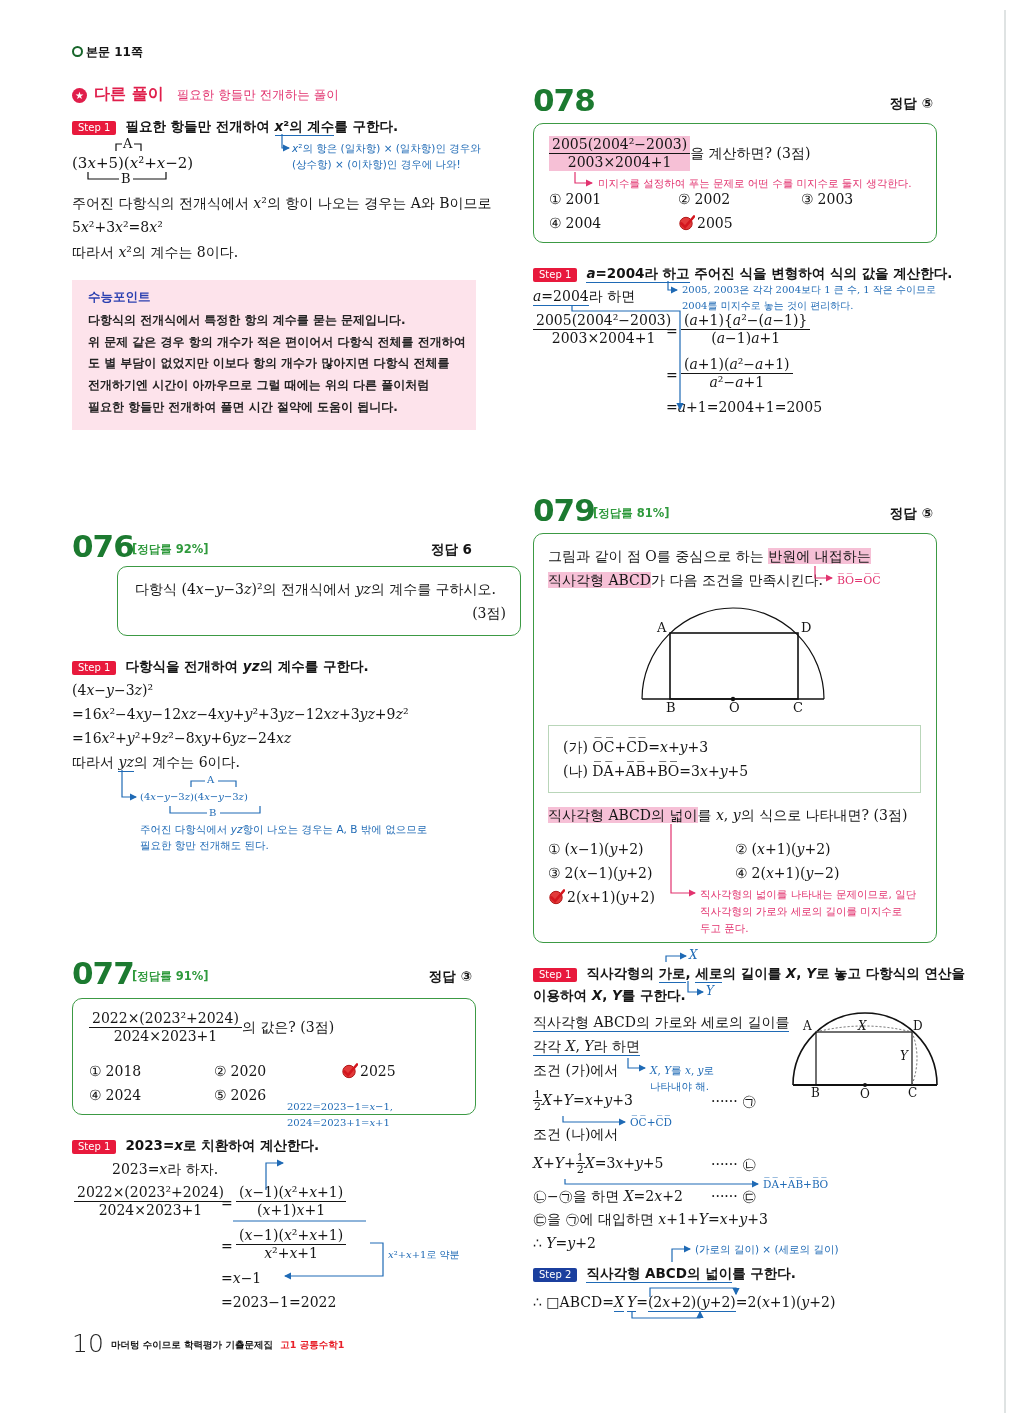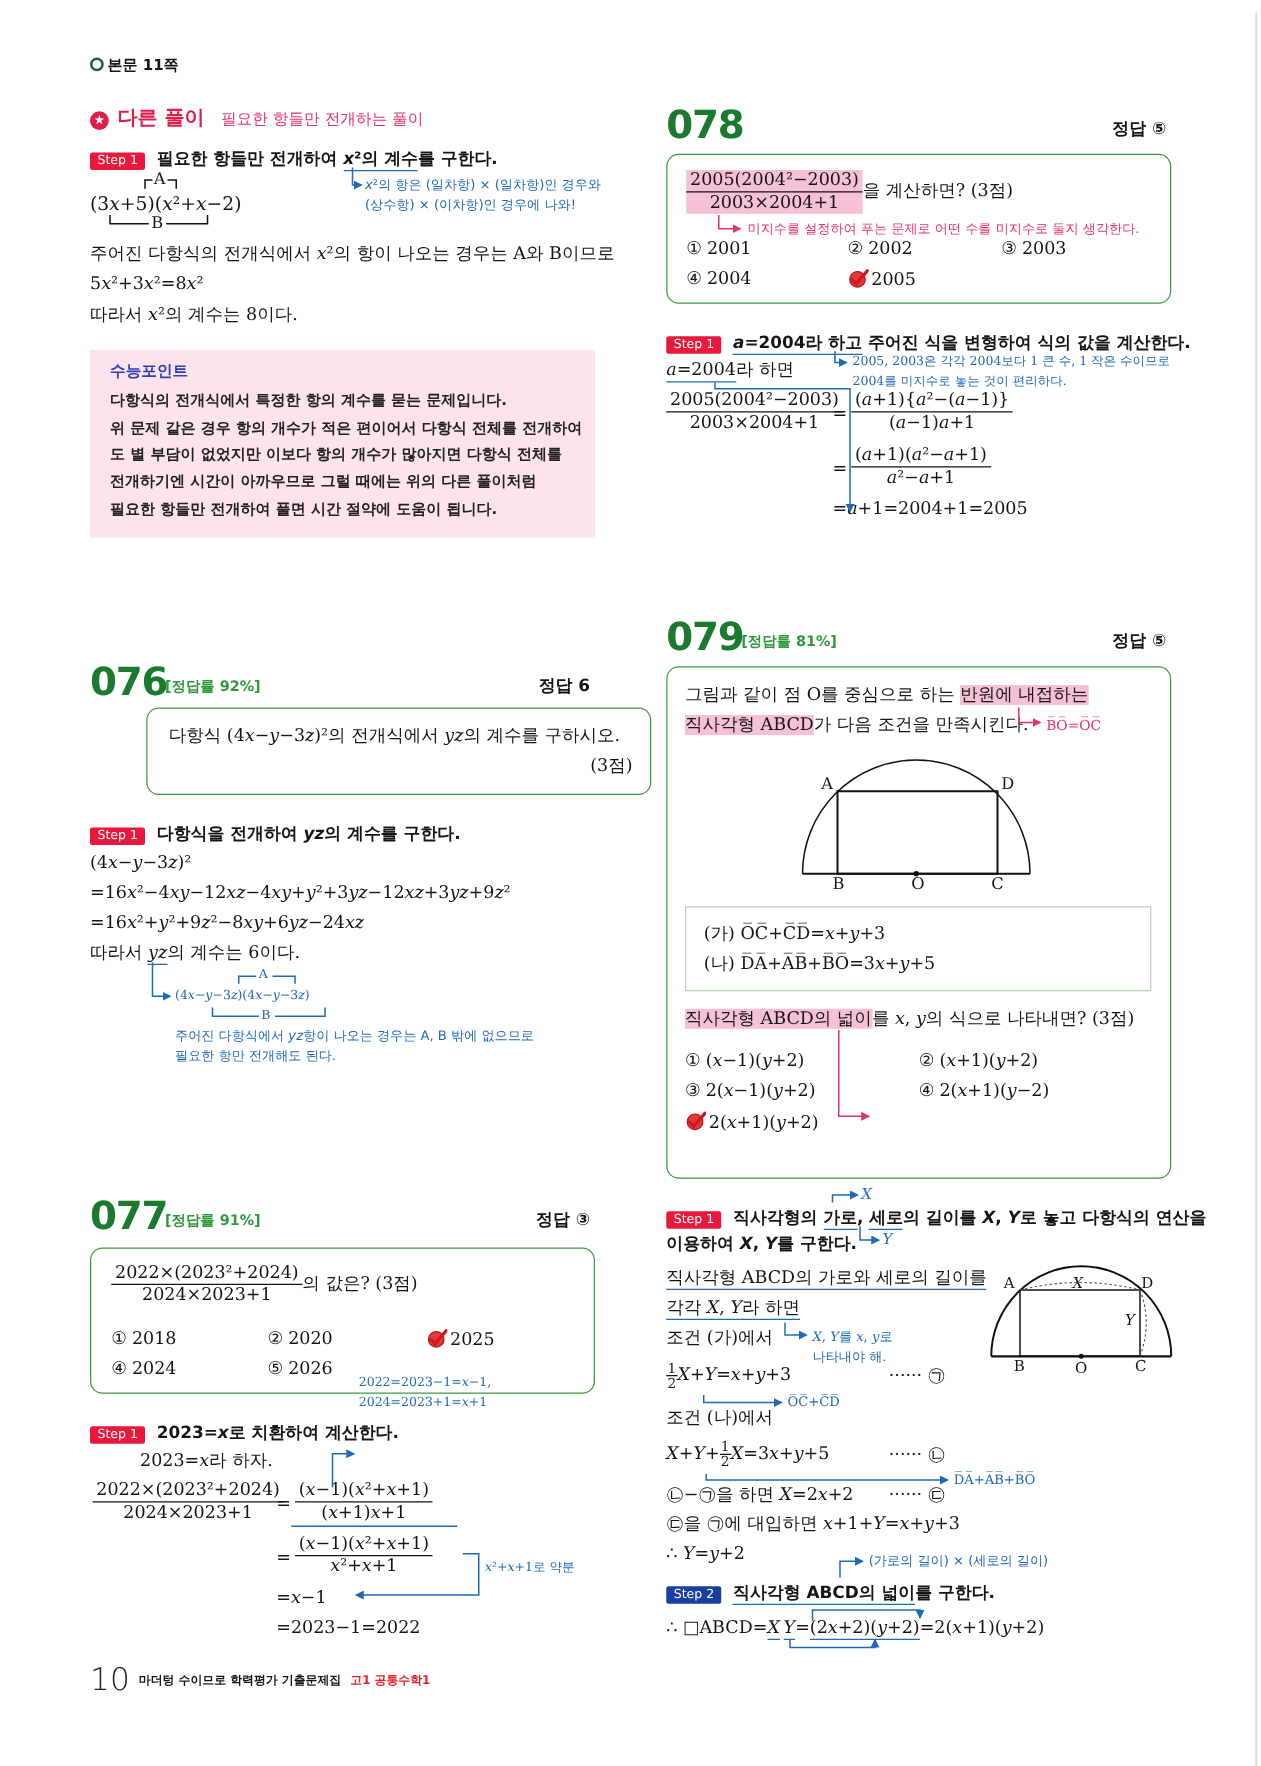--- a/index.html
+++ b/index.html
@@ -204,20 +204,25 @@
 
     <div class="a serif opt" style="left:14px;top:306px;"><span class="mk">①</span><span>(<i>x</i>−1)(<i>y</i>+2)</span></div>
     <div class="a serif opt" style="left:201px;top:306px;"><span class="mk">②</span><span>(<i>x</i>+1)(<i>y</i>+2)</span></div>
     <div class="a serif opt" style="left:14px;top:330px;"><span class="mk">③</span><span>2(<i>x</i>−1)(<i>y</i>+2)</span></div>
     <div class="a serif opt" style="left:201px;top:330px;"><span class="mk">④</span><span>2(<i>x</i>+1)(<i>y</i>−2)</span></div>
     <div class="a serif opt" style="left:14px;top:354px;"><svg class="chk" viewBox="0 0 17 17">
           <circle cx="8" cy="9.5" r="6.2" fill="#e23a3a" stroke="#b01818" stroke-width="1"></circle>
           <path d="M3.5 9.5 L7 13 L16 2.5" fill="none" stroke="#d4161e" stroke-width="2.6" stroke-linecap="round"></path>
         </svg><span>2(<i>x</i>+1)(<i>y</i>+2)</span></div>
 
+    <div class="a nm" style="left:166px;top:352px;">
+      <div>직사각형의 넓이를 나타내는 문제이므로, 일단</div>
+      <div>직사각형의 가로와 세로의 길이를 미지수로</div>
+      <div>두고 푼다.</div>
+    </div>
   </div>
 
   <div class="a" style="left:533px;top:963px;">
     <span class="badge">Step 1</span>
     <span class="steptxt" style="margin-left:4px;"><span>직사각형의 </span><span class="ul">가로</span><span>, </span><span class="ul">세로</span><span>의 길이를 <i>X</i>, <i>Y</i>로 놓고 다항식의 연산을</span></span>
   </div>
   <div class="a steptxt" style="left:533px;top:987px;">이용하여 <i>X</i>, <i>Y</i>를 구한다.</div>
   <div class="a serif" style="left:689px;top:948px;font-size:12px;line-height:14px;color:var(--blue);"><i>X</i></div>
   <div class="a serif" style="left:706px;top:984px;font-size:12px;line-height:14px;color:var(--blue);"><i>Y</i></div>
 

